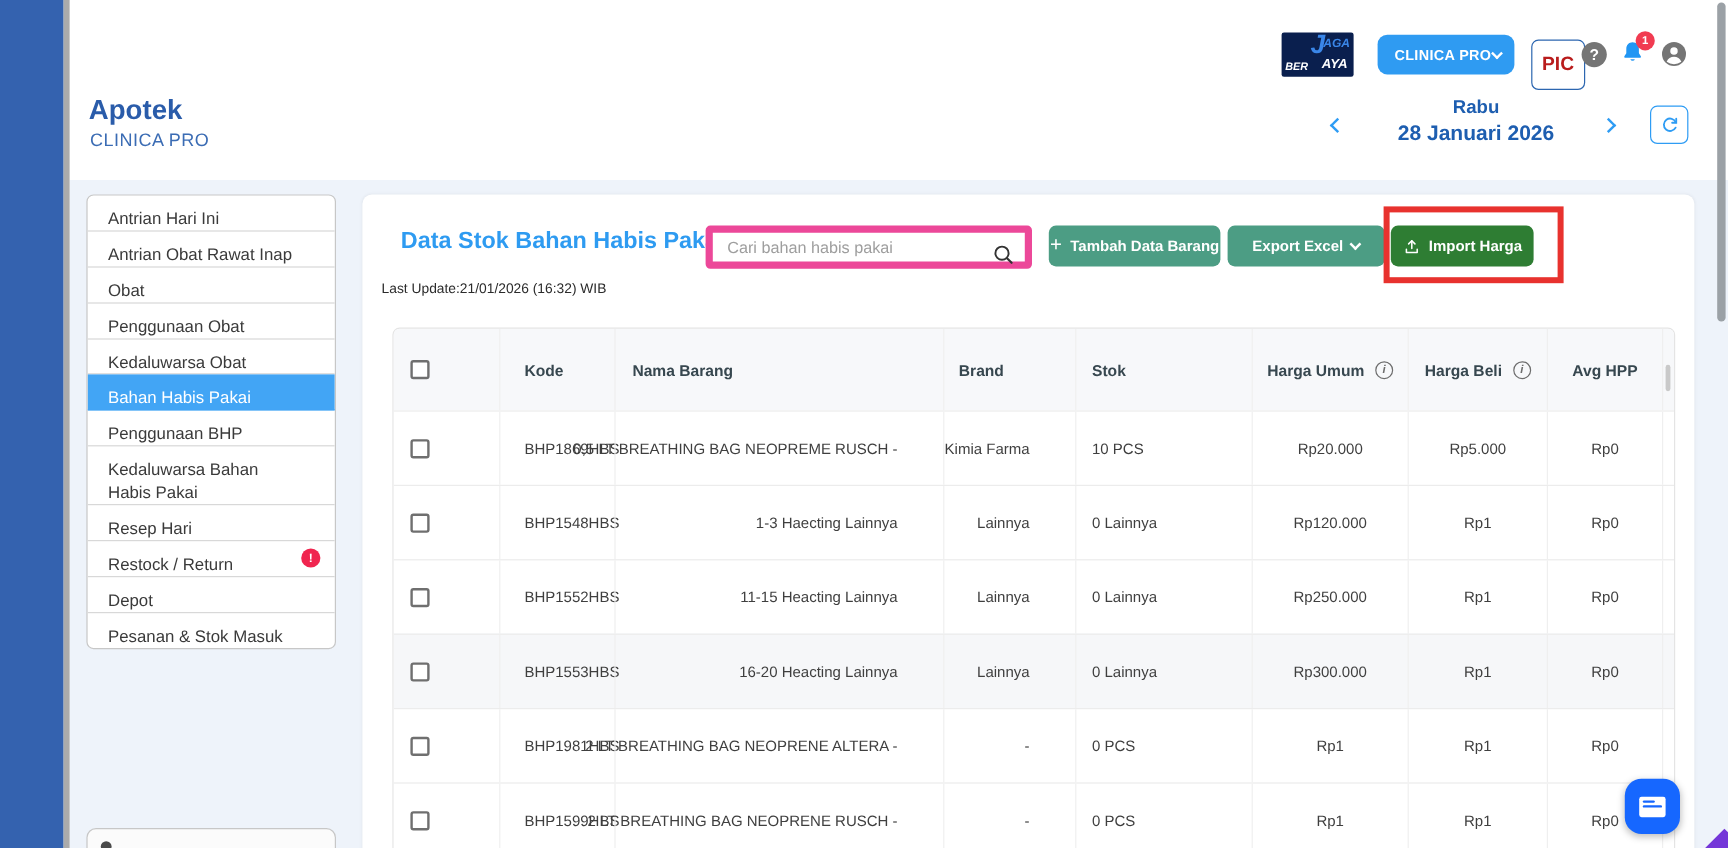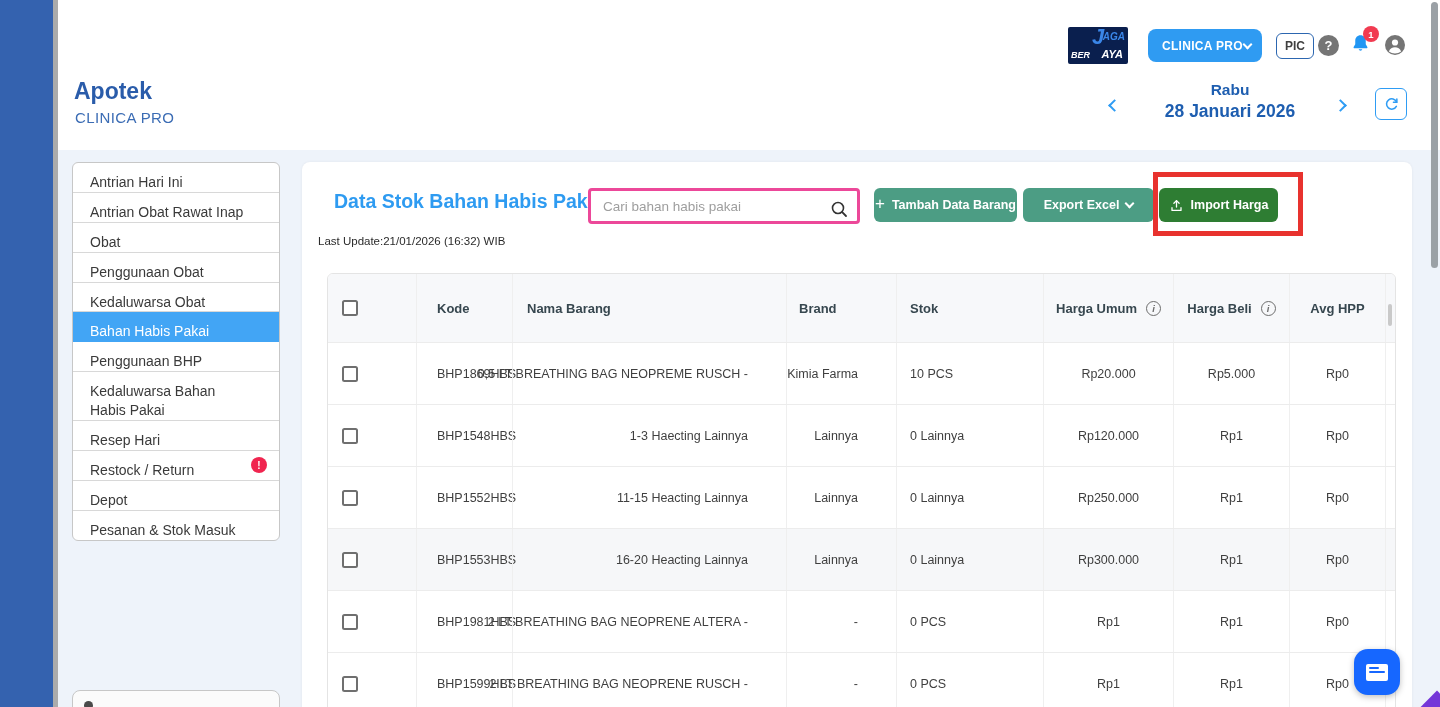--- a/index.html
+++ b/index.html
@@ -23,21 +23,21 @@
   .page-subtitle { left:75px; top:109px; font-size:15px; color:#3b6cb4; letter-spacing:.4px; }
 
   .brand-logo { left:1068px; top:27px; width:60px; height:37px; background:#0a1f4e; border-radius:2px; overflow:hidden; }
   .brand-logo span { position:absolute; font-style:italic; font-weight:700; }
   .bl-j   { left:24px; top:-3px; font-size:22px; color:#3a86e8; }
   .bl-aga { right:3px; top:4px; font-size:10px; color:#3a86e8; }
   .bl-ber { left:3px; bottom:4px; font-size:9px; color:#fff; }
   .bl-aya { right:5px; bottom:4px; font-size:11px; color:#fff; }
 
   .org-btn { left:1148px; top:29px; width:114px; height:33px; background:#2f9bf2; border:none; border-radius:8px; color:#fff; font-weight:700; font-size:12px; letter-spacing:.3px; display:flex; align-items:center; justify-content:space-between; padding:0 11px 0 14px; cursor:pointer; font-family:inherit; }
-  .pic-chip { left:1276px; top:33px; height:26px; padding:0 8px; border:1px solid #2c66b0; border-radius:6px; color:#404040; font-weight:700; font-size:12px; display:flex; align-items:center; background:#fff; }
+  .pic-chip { left:1276px; top:33px; height:42px; padding:0 8px; border:1px solid #2c66b0; border-radius:6px; color:#b91c1c; font-weight:700; font-size:16px; display:flex; align-items:center; background:#fff; }
   .help-icon { left:1318px; top:35px; width:21px; height:21px; border-radius:50%; background:#757575; color:#fff; font-size:13px; font-weight:700; display:flex; align-items:center; justify-content:center; cursor:pointer; }
   .bell-wrap { left:1350px; top:33px; width:24px; height:24px; cursor:pointer; }
   .notif-badge { left:1363px; top:26px; width:16px; height:16px; border-radius:50%; background:#f13b51; color:#fff; font-size:9.5px; font-weight:700; display:flex; align-items:center; justify-content:center; z-index:3; }
   .avatar { left:1384px; top:34px; width:22px; height:22px; cursor:pointer; }
 
   .chev { display:inline-block; width:9px; height:9px; border-left:2.5px solid #2e9cf4; border-bottom:2.5px solid #2e9cf4; }
   .chev-left  { transform:rotate(45deg); }
   .chev-right { transform:rotate(225deg); }
   .chev-down-w { width:7px; height:7px; border-left:2px solid #fff; border-bottom:2px solid #fff; transform:rotate(-45deg); margin-top:-3px; }
 
@@ -53,21 +53,21 @@
   .side-item { position:relative; padding:10px 30px 0 17px; font-size:14px; color:#3a3a3a; border-bottom:1px solid #d8d8d8; cursor:pointer; line-height:1.35; }
   .side-item:last-child { border-bottom:none; }
   .side-item.active { background:#42a5f5; color:#fff; border-color:#42a5f5; }
   .alert-badge { position:absolute; right:12px; top:50%; transform:translateY(-50%); width:16px; height:16px; border-radius:50%; background:#f0254f; color:#fff; font-size:10px; font-weight:700; display:flex; align-items:center; justify-content:center; }
   .side-card2 { left:72px; top:690px; width:208px; height:28px; background:#fbfbfb; border:1px solid #c7c7c7; border-radius:8px 8px 0 0; }
   .side-card2 .dot { position:absolute; left:11px; top:10px; width:9px; height:9px; border-radius:50%; background:#4a4a4a; }
 
   
   .main-card { left:302px; top:162px; width:1110px; height:560px; background:#fff; border-radius:8px; box-shadow:0 0 3px rgba(0,0,0,.06); }
   .main-title { left:16px; top:28px; font-size:19.5px; font-weight:700; color:#2e9bf1;margin-left:16px; }
-  .search-box { left:286px; top:26px; width:272px; height:36px; border:3px solid #ec4899; border-radius:4px; background:#fff; }
+  .search-box { left:286px; top:26px; width:272px; height:36px; border:6px solid #ec4899; border-radius:4px; background:#fff; }
   .search-box input { width:232px; height:100%; border:none; outline:none; padding-left:12px; font-size:13.5px; font-family:inherit; color:#333; background:transparent; }
   .search-box input::placeholder { color:#9e9e9e; }
   .search-icon { position:absolute; right:9px; top:9px; }
   .btn { position:absolute; top:26px; height:34px; border:none; border-radius:6px; color:#fff; font-size:12.5px; font-weight:700; font-family:inherit; display:flex; align-items:center; justify-content:center; gap:7px; cursor:pointer; }
   .btn-add    { left:572px; width:143px; background:#4c9d84; }
   .btn-export { left:721px; width:131px; background:#4c9d84; }
   .btn-import { left:857px; width:119px; background:#2e7d33; }
   .plus-glyph { font-size:17px; font-weight:400; margin-top:-2px; }
   .red-annotation { left:851px; top:10px; width:150px; height:64px; border:5px solid #e8322e; z-index:4; pointer-events:none; }
   .last-update { left:16px; top:73px; font-size:11.5px; color:#2b2b2b; }

